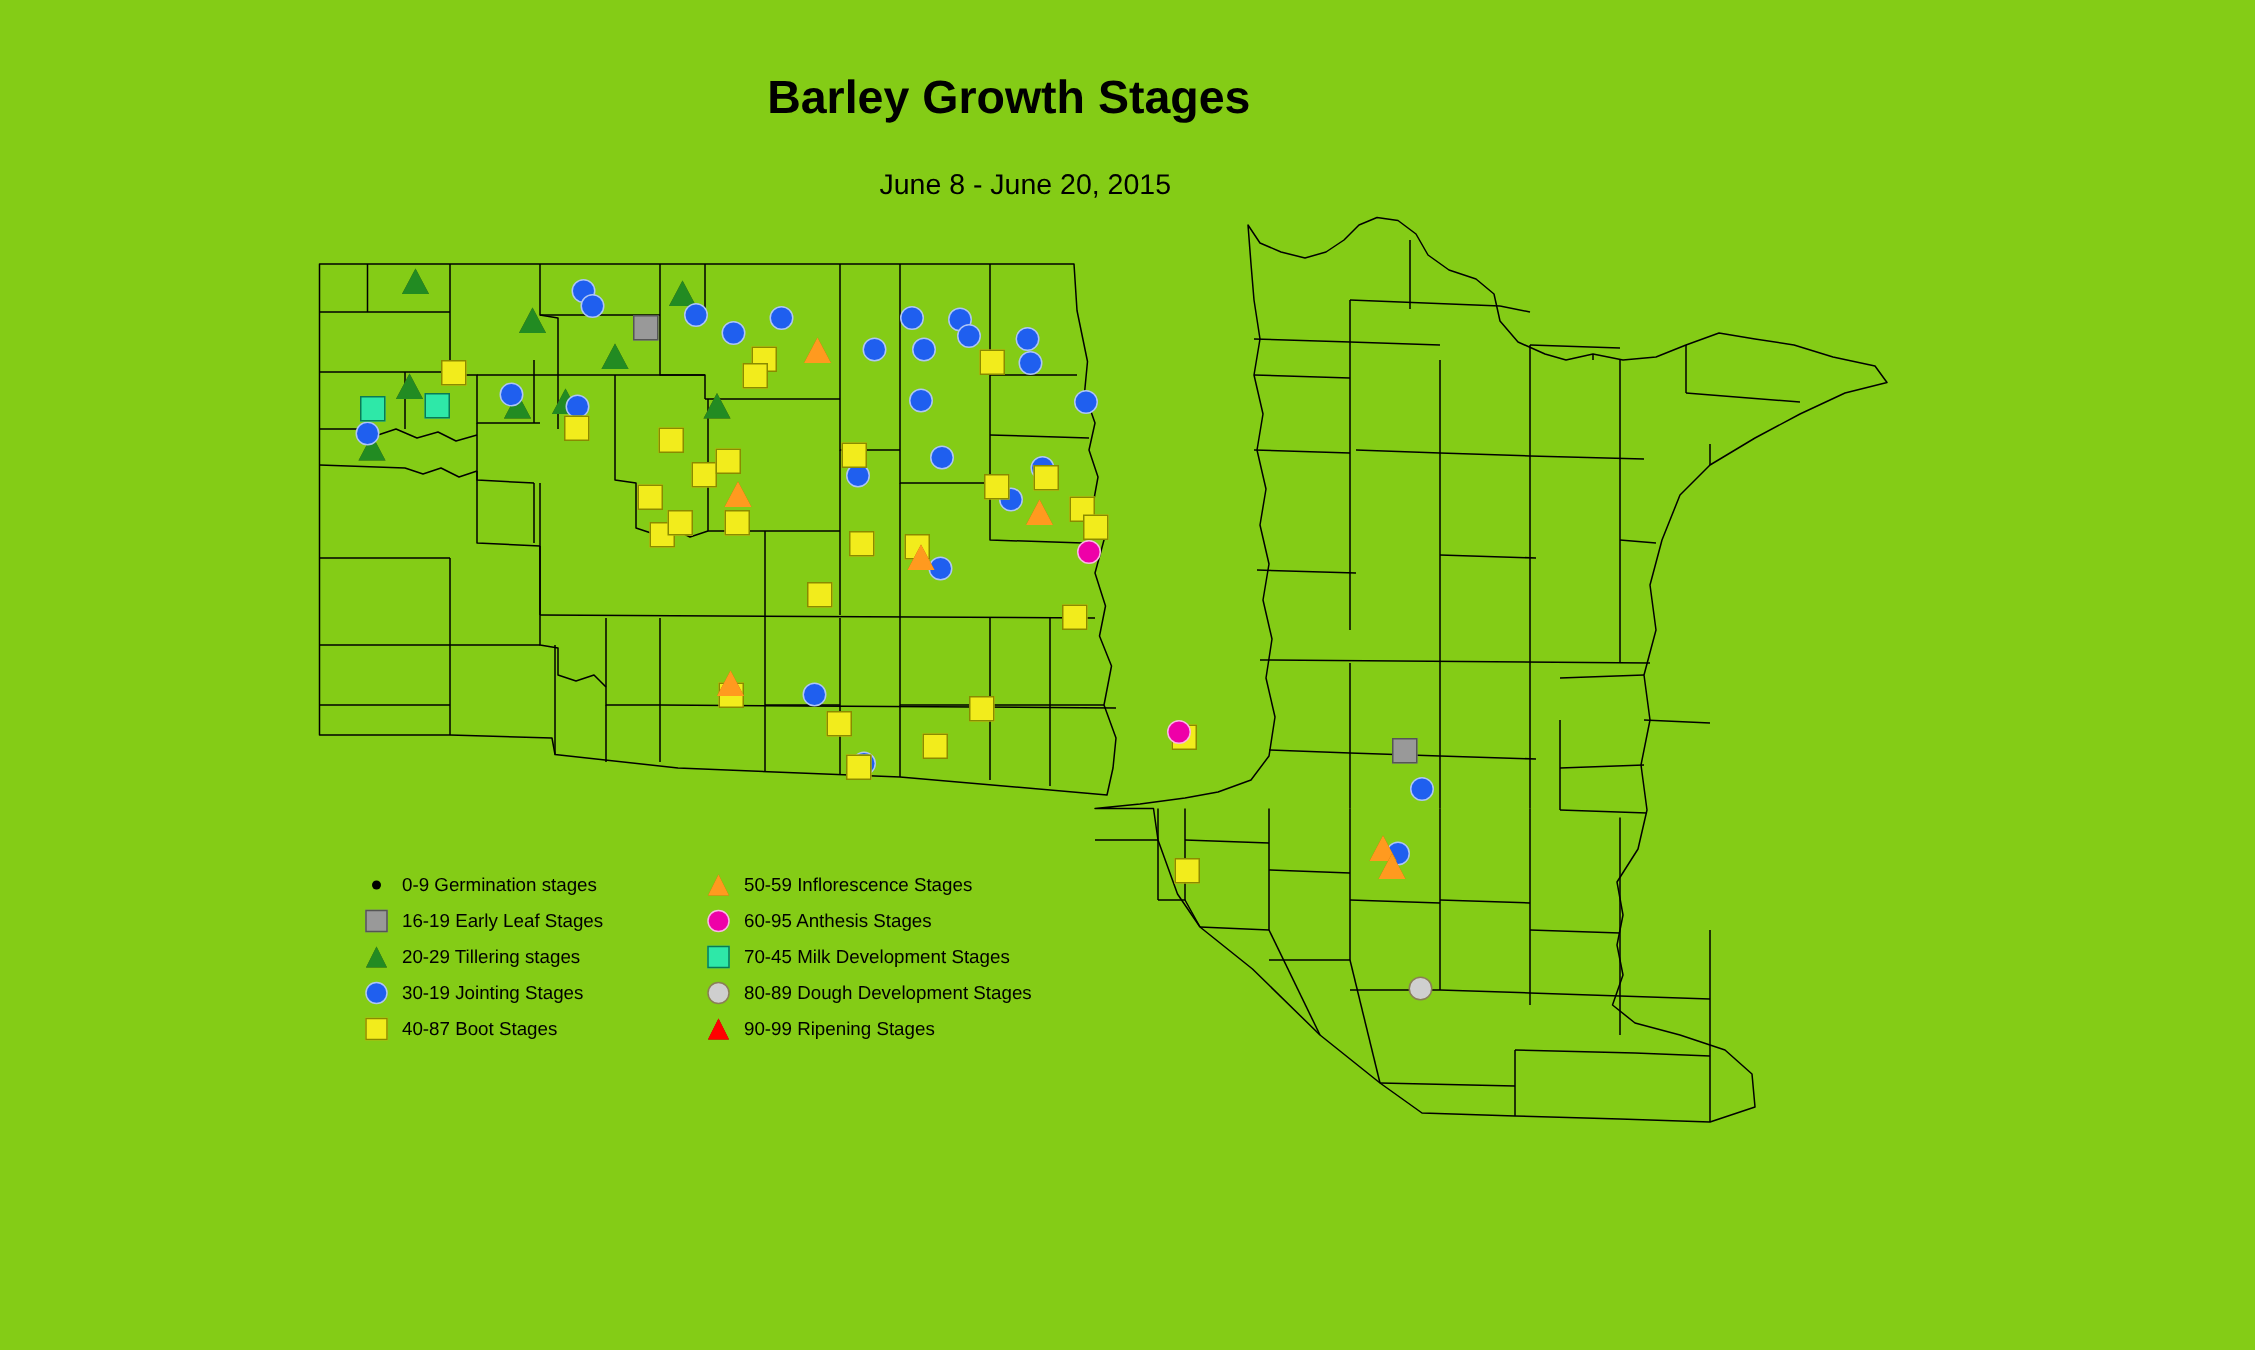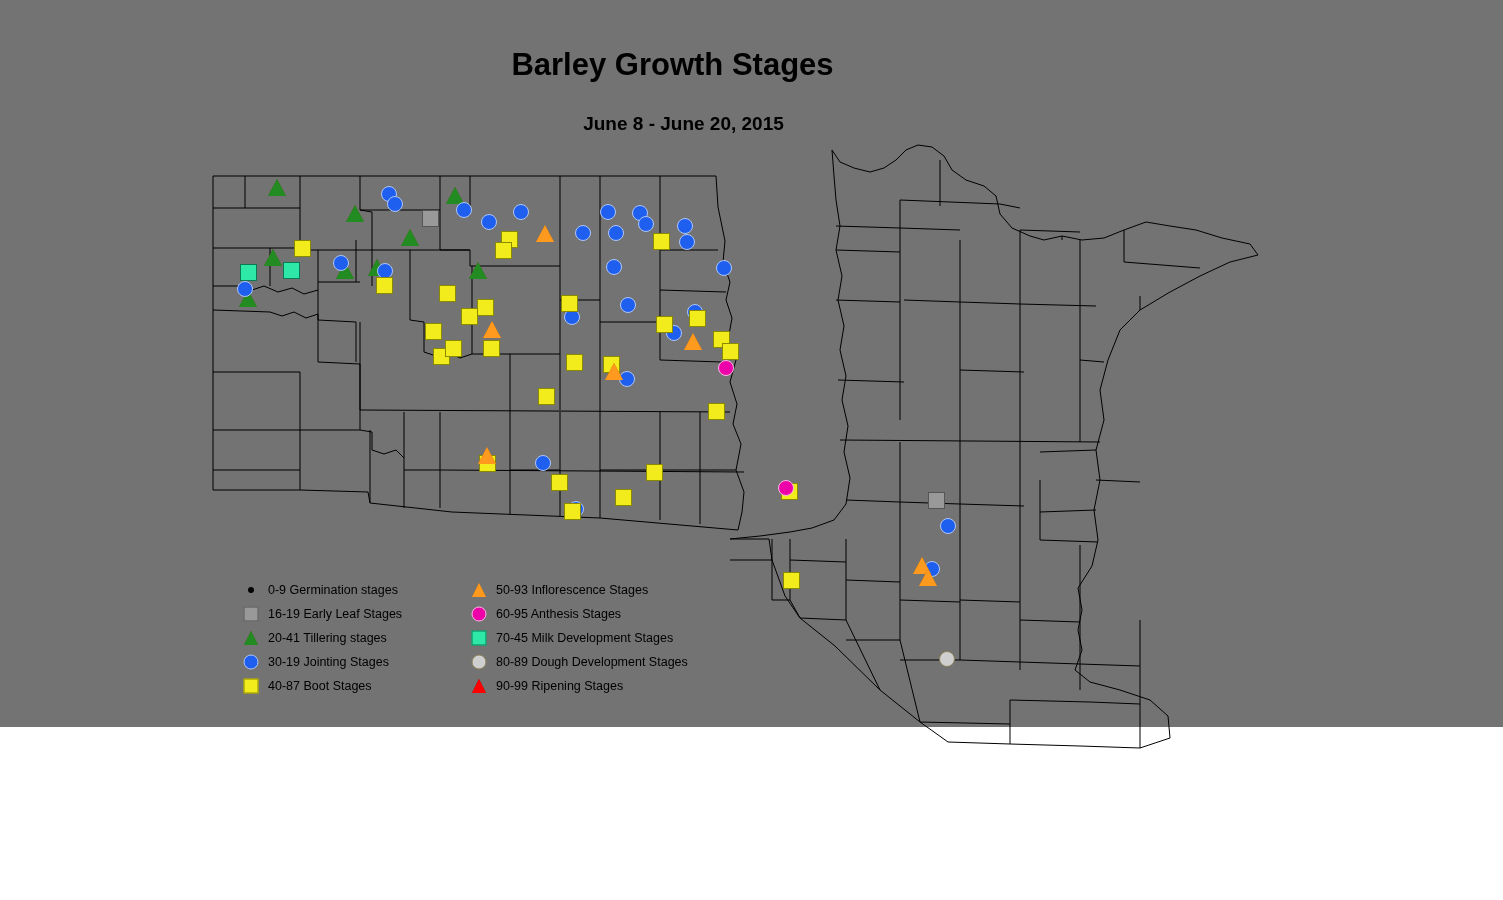--- a/index.html
+++ b/index.html
@@ -11,42 +11,42 @@
     width: 1503px;
     height: 900px;
     font-family: "Liberation Sans", sans-serif;
     color: #000000;
     overflow: hidden;
     position: relative;
   }
   #page {
     position: relative;
     width: 1503px;
-    height: 727px;
-    background: #737373;
+    height: 900px;
+    background: #84cc16;
   }
   .title {
     position: absolute;
     left: 0;
     top: 47px;
     width: 1345px;
     text-align: center;
     font-size: 31px;
     font-weight: bold;
     letter-spacing: 0px;
     white-space: nowrap;
   }
   .subtitle {
     position: absolute;
     left: 0;
     top: 113px;
     width: 1367px;
     text-align: center;
     font-size: 19px;
-    font-weight: bold;
+    font-weight: normal;
     white-space: nowrap;
   }
   #map-area {
     position: absolute;
     left: 0;
     top: 0;
     width: 1503px;
     height: 900px;
   }
   #map-svg {
@@ -352,41 +352,41 @@
         <div class="legend-row">
           <div class="legend-swatch">
             <div class="mk mk-square lg-glyph" style="width: 15px; height: 15px; background: rgb(153, 153, 153); border: 1.5px solid rgb(85, 85, 85);"></div>
           </div>
           <span class="legend-label">16-19 Early Leaf Stages</span>
         </div>
         <div class="legend-row">
           <div class="legend-swatch">
             <div class="mk mk-tri lg-glyph" style="border-left-width: 7.5px; border-right-width: 7.5px; border-bottom-width: 14px; border-bottom-color: rgb(34, 139, 34); filter: drop-shadow(rgb(85, 85, 0) 0px 0px 0.5px);"></div>
           </div>
-          <span class="legend-label">20-41 Tillering stages</span>
+          <span class="legend-label">20-29 Tillering stages</span>
         </div>
         <div class="legend-row">
           <div class="legend-swatch">
             <div class="mk mk-circle lg-glyph" style="width: 15px; height: 15px; background: rgb(31, 95, 239); border: 1.5px solid rgb(175, 198, 245);"></div>
           </div>
           <span class="legend-label">30-19 Jointing Stages</span>
         </div>
         <div class="legend-row">
           <div class="legend-swatch">
             <div class="mk mk-square lg-glyph" style="width: 15px; height: 15px; background: rgb(242, 236, 28); border: 1.5px solid rgb(138, 138, 0);"></div>
           </div>
           <span class="legend-label">40-87 Boot Stages</span>
         </div>
       </div>
     <div class="legend-col right">
         <div class="legend-row">
           <div class="legend-swatch">
             <div class="mk mk-tri lg-glyph" style="border-left-width: 7.5px; border-right-width: 7.5px; border-bottom-width: 14px; border-bottom-color: rgb(255, 154, 31); filter: drop-shadow(rgb(176, 96, 0) 0px 0px 0.5px);"></div>
           </div>
-          <span class="legend-label">50-93 Inflorescence Stages</span>
+          <span class="legend-label">50-59 Inflorescence Stages</span>
         </div>
         <div class="legend-row">
           <div class="legend-swatch">
             <div class="mk mk-circle lg-glyph" style="width: 15px; height: 15px; background: rgb(238, 0, 168); border: 1.5px solid rgb(249, 184, 228);"></div>
           </div>
           <span class="legend-label">60-95 Anthesis Stages</span>
         </div>
         <div class="legend-row">
           <div class="legend-swatch">
             <div class="mk mk-square lg-glyph" style="width: 15px; height: 15px; background: rgb(46, 232, 168); border: 1.5px solid rgb(10, 122, 85);"></div>

